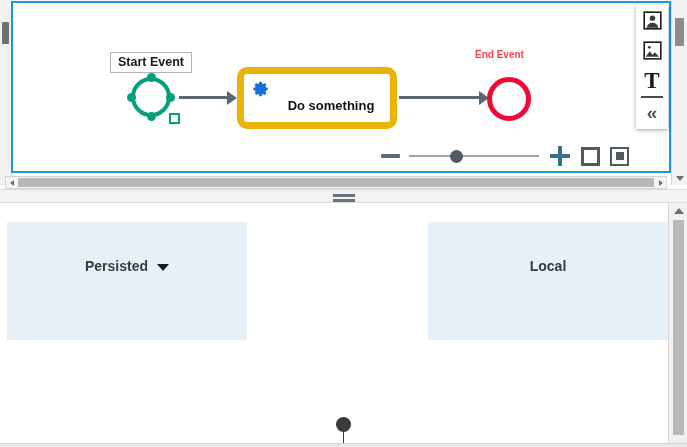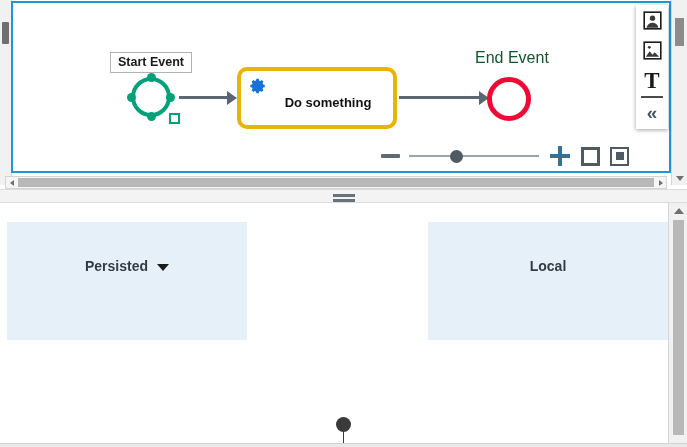--- a/index.html
+++ b/index.html
@@ -31,28 +31,28 @@
   .se-h-top{left:21.5px;top:2px;}
   .se-h-bottom{left:21.5px;top:41px;}
   .se-h-left{left:2px;top:21.5px;}
   .se-h-right{left:41px;top:21.5px;}
   .se-sq{position:absolute;left:44px;top:42px;width:11px;height:11px;border:2px solid #05a07a;background:#ffffff;box-sizing:border-box;}
 
   .start-label{position:absolute;left:97px;top:49px;padding:2px 7px 3px 7px;background:#ffffff;border:1px solid #b3b3b3;
     font-size:12.5px;font-weight:bold;color:#1a1a1a;white-space:nowrap;}
 
   
-  .task-box{position:absolute;left:224px;top:64px;width:160px;height:62px;border:4px solid #eab308;border-radius:10px;background:#ffffff;box-sizing:border-box;}
+  .task-box{position:absolute;left:224px;top:64px;width:160px;height:62px;border:7px solid #eab308;border-radius:10px;background:#ffffff;box-sizing:border-box;}
   .task-gear{position:absolute;left:8px;top:6px;width:18px;height:18px;}
   .task-title{position:absolute;left:0;top:0;width:160px;height:62px;display:flex;align-items:center;justify-content:center;
     font-size:13px;font-weight:bold;color:#111111;padding-left:14px;box-sizing:border-box;}
 
   
   .end-event{position:absolute;left:474px;top:74px;width:44px;height:44px;border:5px solid #ef0a36;border-radius:50%;box-sizing:border-box;background:#ffffff;}
-  .end-label{position:absolute;left:462px;top:46px;font-size:16px;font-weight:normal;color:#14532d;white-space:nowrap;}
+  .end-label{position:absolute;left:462px;top:46px;font-size:10px;font-weight:bold;color:#ef4444;white-space:nowrap;}
 
   
   .flow{position:absolute;height:3px;background:#5c6670;}
   .flow-1{left:166px;top:93px;width:50px;}
   .flow-2{left:386px;top:93px;width:82px;}
   .arrowhead{position:absolute;width:0;height:0;border-left:10px solid #5c6670;border-top:7px solid transparent;border-bottom:7px solid transparent;}
   .ah-1{left:214px;top:87.5px;}
   .ah-2{left:466px;top:87.5px;}
 
   

